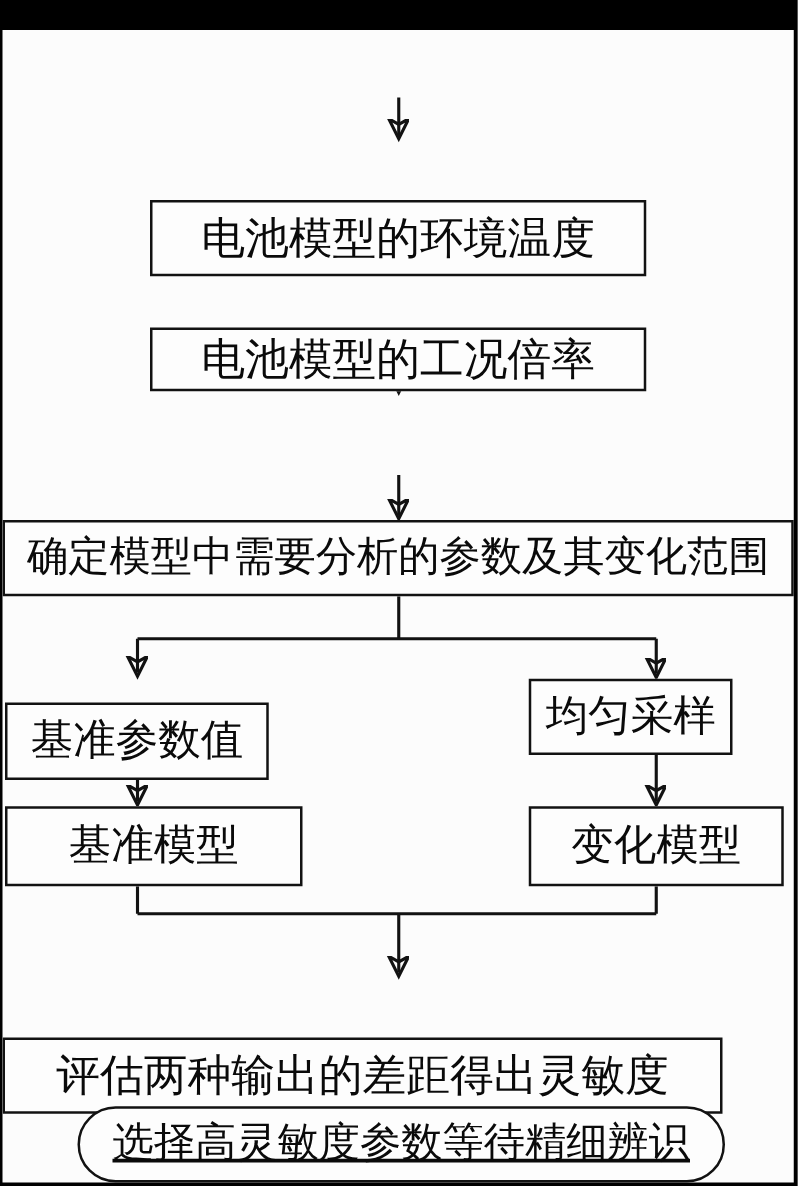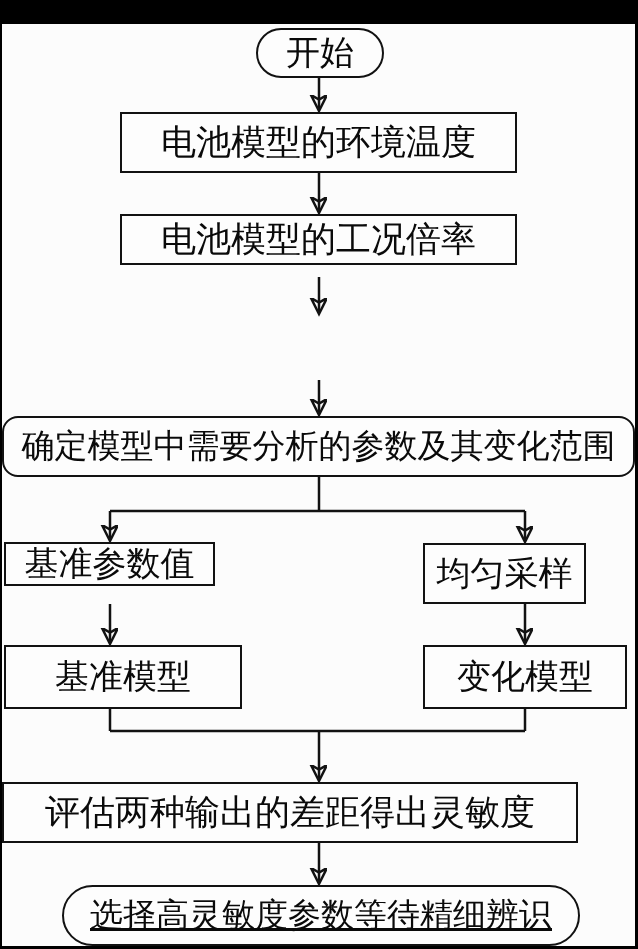--- a/index.html
+++ b/index.html
@@ -21,29 +21,29 @@
     display:flex;align-items:center;justify-content:center;
     background:#fdfdfd;
     border:2.5px solid #121212;
     color:#0a0a0a;
     white-space:nowrap;
     text-align:center;
     box-sizing:border-box;
     line-height:1;
   }
   .terminal{border-radius:999px;}
-  .fs-lg{font-size:35px;}
+  .fs-lg{font-size:35px;margin-top:48px;}
   .fs-md{font-size:34px;}
-  .fs-wide{font-size:33px;border-radius:16px;}
+  .fs-wide{font-size:33px;}
   .start{left:254px;top:4px;width:128px;height:50px;font-size:34px;}
   .step1{left:118px;top:88px;width:397px;height:61px;}
   .step2{left:118px;top:190px;width:397px;height:51px;}
   .step3{left:118px;top:291px;width:397px;height:65px;}
   .step4{left:0;top:392px;width:633px;height:61px;}
-  .boxA{left:2px;top:518px;width:211px;height:44px;}
+  .boxA{left:2px;top:538px;width:211px;height:62px;}
   .boxB{left:421px;top:519px;width:163px;height:61px;}
   .boxC{left:2px;top:621px;width:238px;height:64px;}
   .boxD{left:421px;top:621px;width:204px;height:64px;}
   .step5{left:0;top:758px;width:576px;height:61px;}
   .end{left:60px;top:861px;width:518px;height:61px;font-size:33px;text-decoration:underline;}
   svg.connectors{position:absolute;left:0;top:0;width:633px;height:922px;}
   svg.connectors path{stroke:#121212;stroke-width:2.5;fill:none;}
 </style>
 </head>
 <body>
@@ -67,21 +67,20 @@
       <path d="M523,487 V515" marker-end="url(#arrow)"></path>
       <path d="M108,580 V617" marker-end="url(#arrow)"></path>
       <path d="M523,580 V617" marker-end="url(#arrow)"></path>
       <path d="M108,685 V707"></path>
       <path d="M523,685 V707"></path>
       <path d="M108,707 H523"></path>
       <path d="M317,707 V754" marker-end="url(#arrow)"></path>
       <path d="M317,819 V857" marker-end="url(#arrow)"></path>
     </svg>
 
-    <div class="node terminal start">开始</div>
 
     <div class="node step1 fs-lg">电池模型的环境温度</div>
 
     <div class="node step2 fs-lg">电池模型的工况倍率</div>
 
 
     <div class="node step4 fs-wide">确定模型中需要分析的参数及其变化范围</div>
 
     <div class="node boxA fs-md">基准参数值</div>
 

